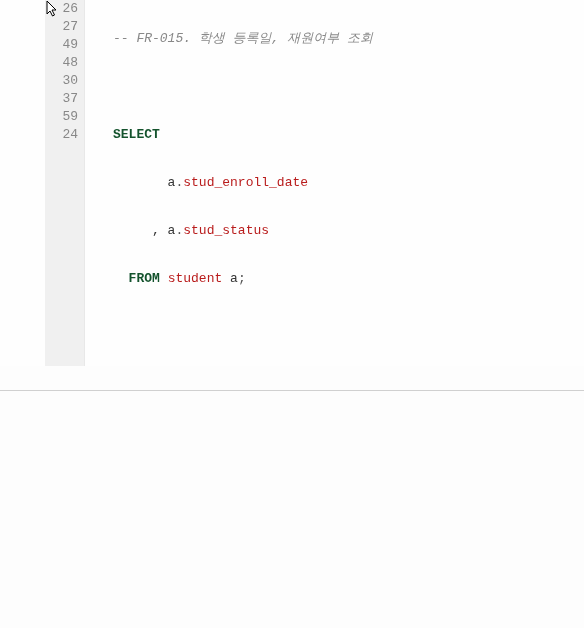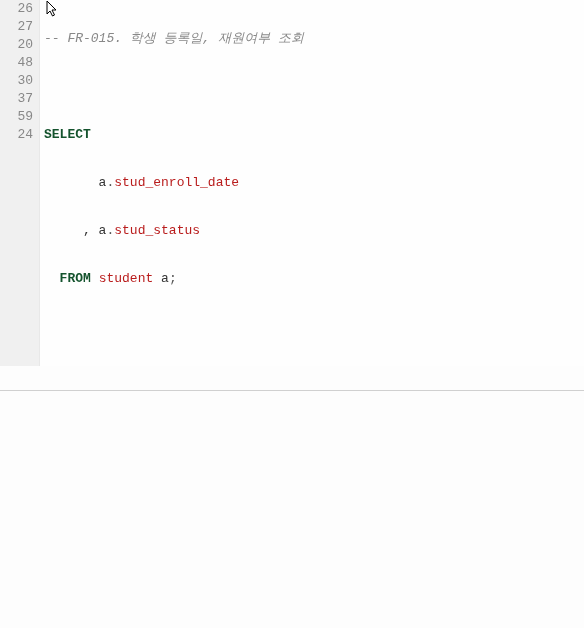--- a/index.html
+++ b/index.html
@@ -21,35 +21,37 @@
   background: #fefefe;
 }
 .gutter {
   background: #f0f0f0;
   color: #888;
   text-align: right;
   padding: 0 6px 0 12px;
   user-select: none;
   min-width: 40px;
   border-right: 1px solid #e8e8e8;
+  margin-left: 45px;
 }
 .gutter-line {
   height: 18px;
   line-height: 18px;
 }
 .code {
   flex: 1;
   padding-left: 4px;
   white-space: pre;
   position: relative;
 }
 .code-line {
   height: 18px;
   line-height: 18px;
   display: flex;
+  margin-left: 24px;
 }
 .comment { color: #888; font-style: italic; }
 .keyword { color: #14532d; font-weight: bold; }
 .identifier { color: #b91c1c; }
 .punct { color: #555; }
 .normal { color: #333; }
 .divider {
   height: 1px;
   background: #d0d0d0;
   margin-top: 24px;
@@ -63,21 +65,21 @@
 }
 </style>
 </head>
 <body>
 
 <div class="editor">
   <div class="code-area">
     <div class="gutter">
       <div class="gutter-line">26</div>
       <div class="gutter-line">27</div>
-      <div class="gutter-line">20</div>
+      <div class="gutter-line">49</div>
       <div class="gutter-line">48</div>
       <div class="gutter-line">30</div>
       <div class="gutter-line">37</div>
       <div class="gutter-line">59</div>
       <div class="gutter-line">24</div>
     </div>
     <div class="code">
       <div class="code-line"><span class="comment">-- FR-015. 학생 등록일, 재원여부 조회</span></div>
       <div class="code-line"></div>
       <div class="code-line"><span class="keyword">SELECT</span></div>

